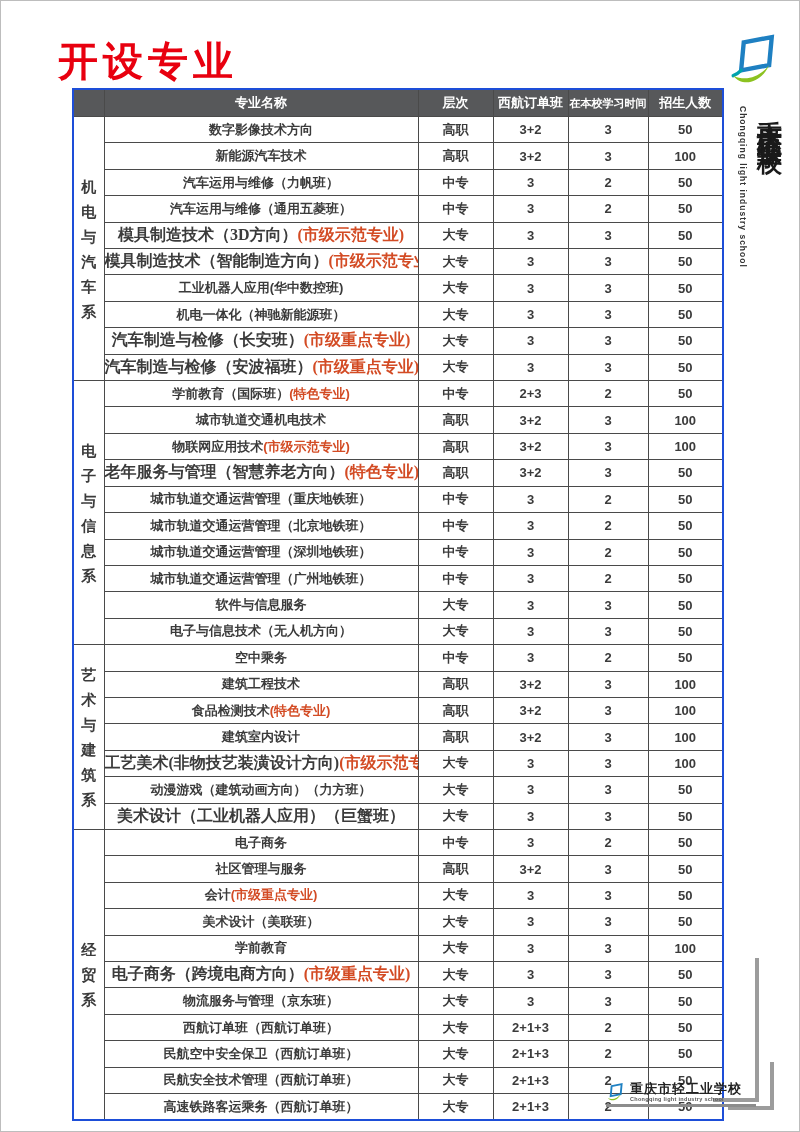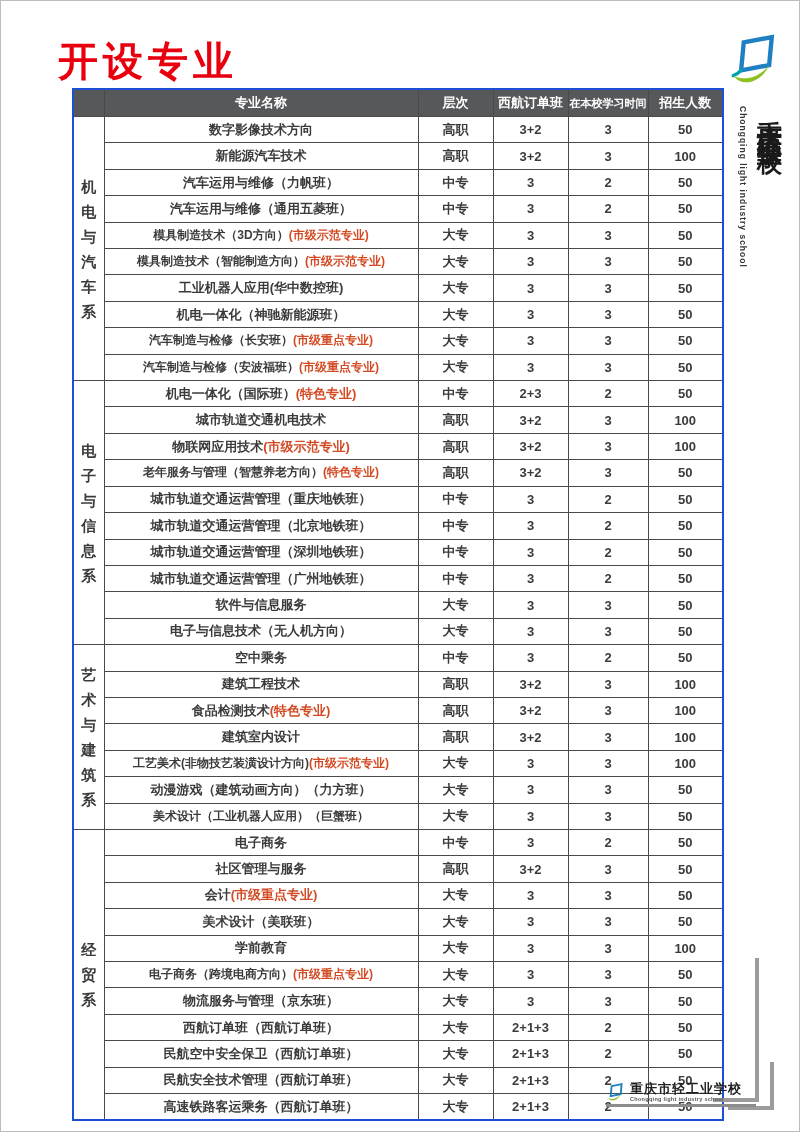--- a/index.html
+++ b/index.html
@@ -23,21 +23,21 @@
     border:1px solid #4a4a4a;padding:0;text-align:center;vertical-align:middle;
   }
   .main-table th{
     background:#57585a;color:#ffffff;font-size:13px;font-weight:bold;height:26px;
   }
   th.small-head{font-size:11px;}
   .main-table td{
     height:25.42px;font-size:13px;font-weight:bold;color:#3b3b3b;background:#ffffff;
   }
   td.cell-name{white-space:nowrap;overflow:hidden;}
-  td.cell-name.long{font-size:12px;}
+  td.cell-name.long{font-size:16px;font-family:Liberation Serif, serif;}
   .tag{color:#d34b24;}
   td.dept-cell{background:#ffffff;}
   .dept-stack{
     display:flex;flex-direction:column;align-items:center;justify-content:center;
     gap:10px;font-size:15px;font-weight:bold;color:#3b3b3b;line-height:1;
   }
   
   .sidebar{position:absolute;right:8px;top:28px;width:72px;height:330px;}
   .sidebar .logo{position:absolute;left:8px;top:2px;}
   .school-cn{
@@ -177,21 +177,21 @@
           <td rowspan="10" class="dept-cell">
             <div class="dept-stack">
               <span>电</span>
               <span>子</span>
               <span>与</span>
               <span>信</span>
               <span>息</span>
               <span>系</span>
             </div>
           </td>
-          <td class="cell-name"><span>机电一体化（国际班）</span><span class="tag">(特色专业)</span></td>
+          <td class="cell-name"><span>学前教育（国际班）</span><span class="tag">(特色专业)</span></td>
           <td>中专</td>
           <td>2+3</td>
           <td>2</td>
           <td>50</td>
         </tr>
         <tr>
           <td class="cell-name"><span>城市轨道交通机电技术</span></td>
           <td>高职</td>
           <td>3+2</td>
           <td>3</td>

